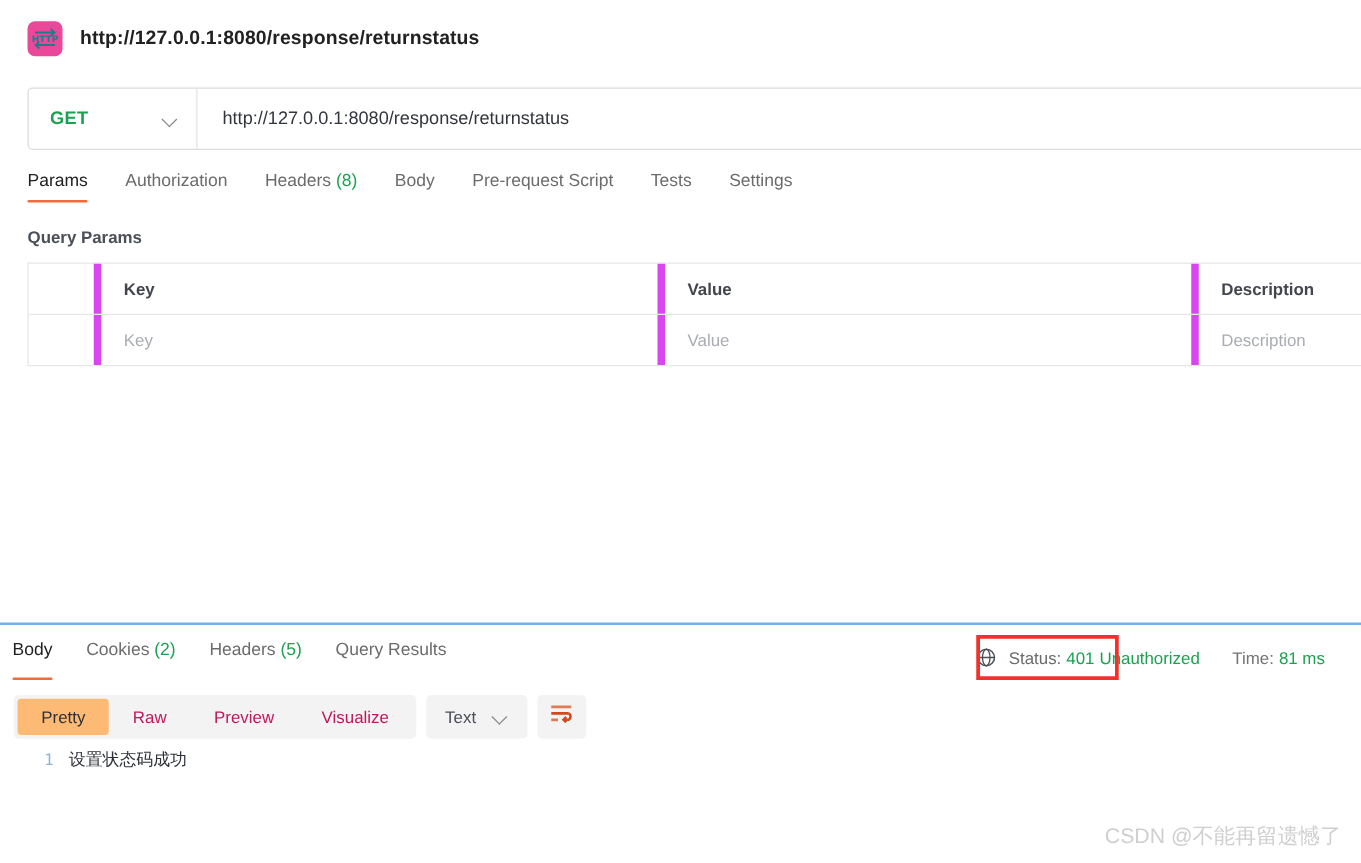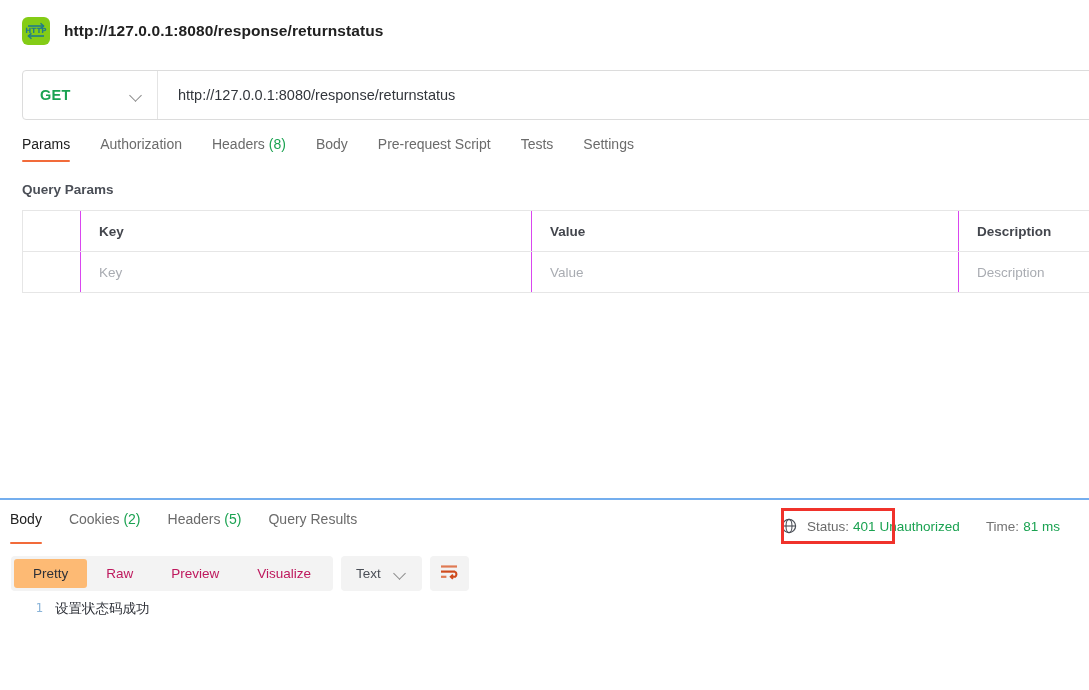--- a/index.html
+++ b/index.html
@@ -11,21 +11,21 @@
     overflow: hidden;
   }
   #app { position: relative; width: 1089px; height: 690px; }
 
   
   .titlebar {
     position: absolute; left: 0; top: 0; width: 1089px; height: 61px;
     display: flex; align-items: center; padding-left: 22px;
   }
   .http-icon {
-    width: 28px; height: 28px; border-radius: 6px; background: #84cc16;
+    width: 28px; height: 28px; border-radius: 6px; background: #ec4899;
     display: flex; align-items: center; justify-content: center;
     flex: none; position: relative;
   }
   .http-icon svg { display: block; }
   .title-text {
     margin-left: 14px; font-size: 15.5px; font-weight: bold;
     color: #212121; letter-spacing: .1px; white-space: nowrap;
   }
 
   
@@ -71,21 +71,21 @@
   .section-title {
     position: absolute; left: 22px; top: 182px;
     font-size: 13.5px; font-weight: bold; color: #4b4f57;
   }
   .ptable {
     position: absolute; left: 22px; top: 210px; width: 1090px;
     border: 1px solid #e6e6e6; border-bottom: none;
   }
   .prow { display: flex; height: 41px; border-bottom: 1px solid #e6e6e6; }
   .pcell { display: flex; align-items: center; padding-left: 18px;
-           border-right: 1px solid #d946ef; font-size: 13.5px; }
+           border-right: 6px solid #d946ef; font-size: 13.5px; }
   .pcell.c-check { width: 58px; padding: 0; }
   .pcell.c-key { width: 451px; }
   .pcell.c-val { width: 427px; }
   .pcell.c-desc { flex: 1; border-right: none; }
   .hrow .pcell { font-weight: bold; color: #43464d; }
   .brow .pcell { color: #a9acb2; }
 
   
   .splitter {
     position: absolute; left: 0; top: 498px; width: 1089px; height: 2px;
@@ -280,14 +280,15 @@
         </svg>
       </span>
     </div>
   </div>
 
   <div class="body-content">
     <div class="gutter">1</div>
     <div class="code-line">设置状态码成功</div>
   </div>
 
+  <div class="watermark">CSDN @不能再留遗憾了</div>
 
 </div>
 
 </body></html>

